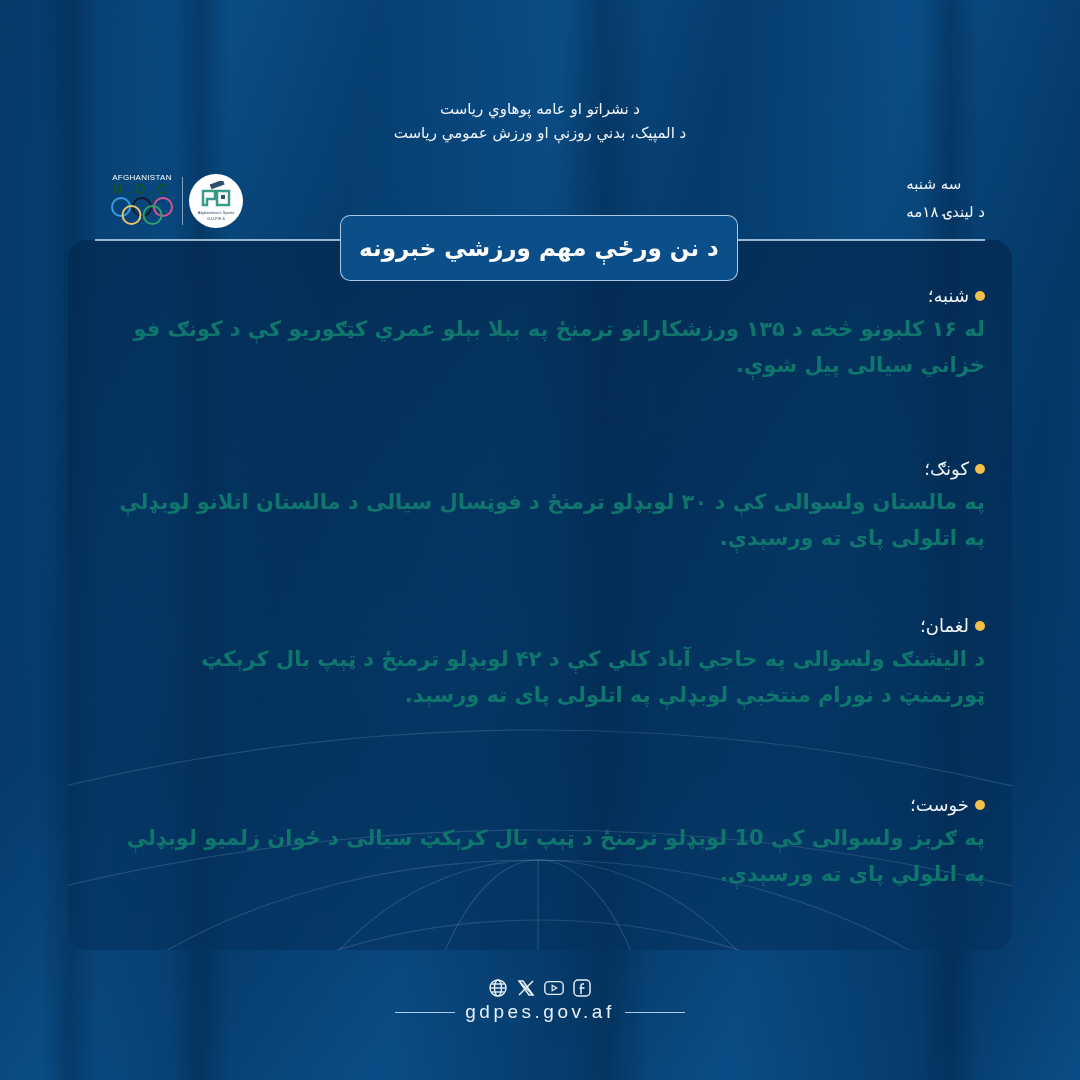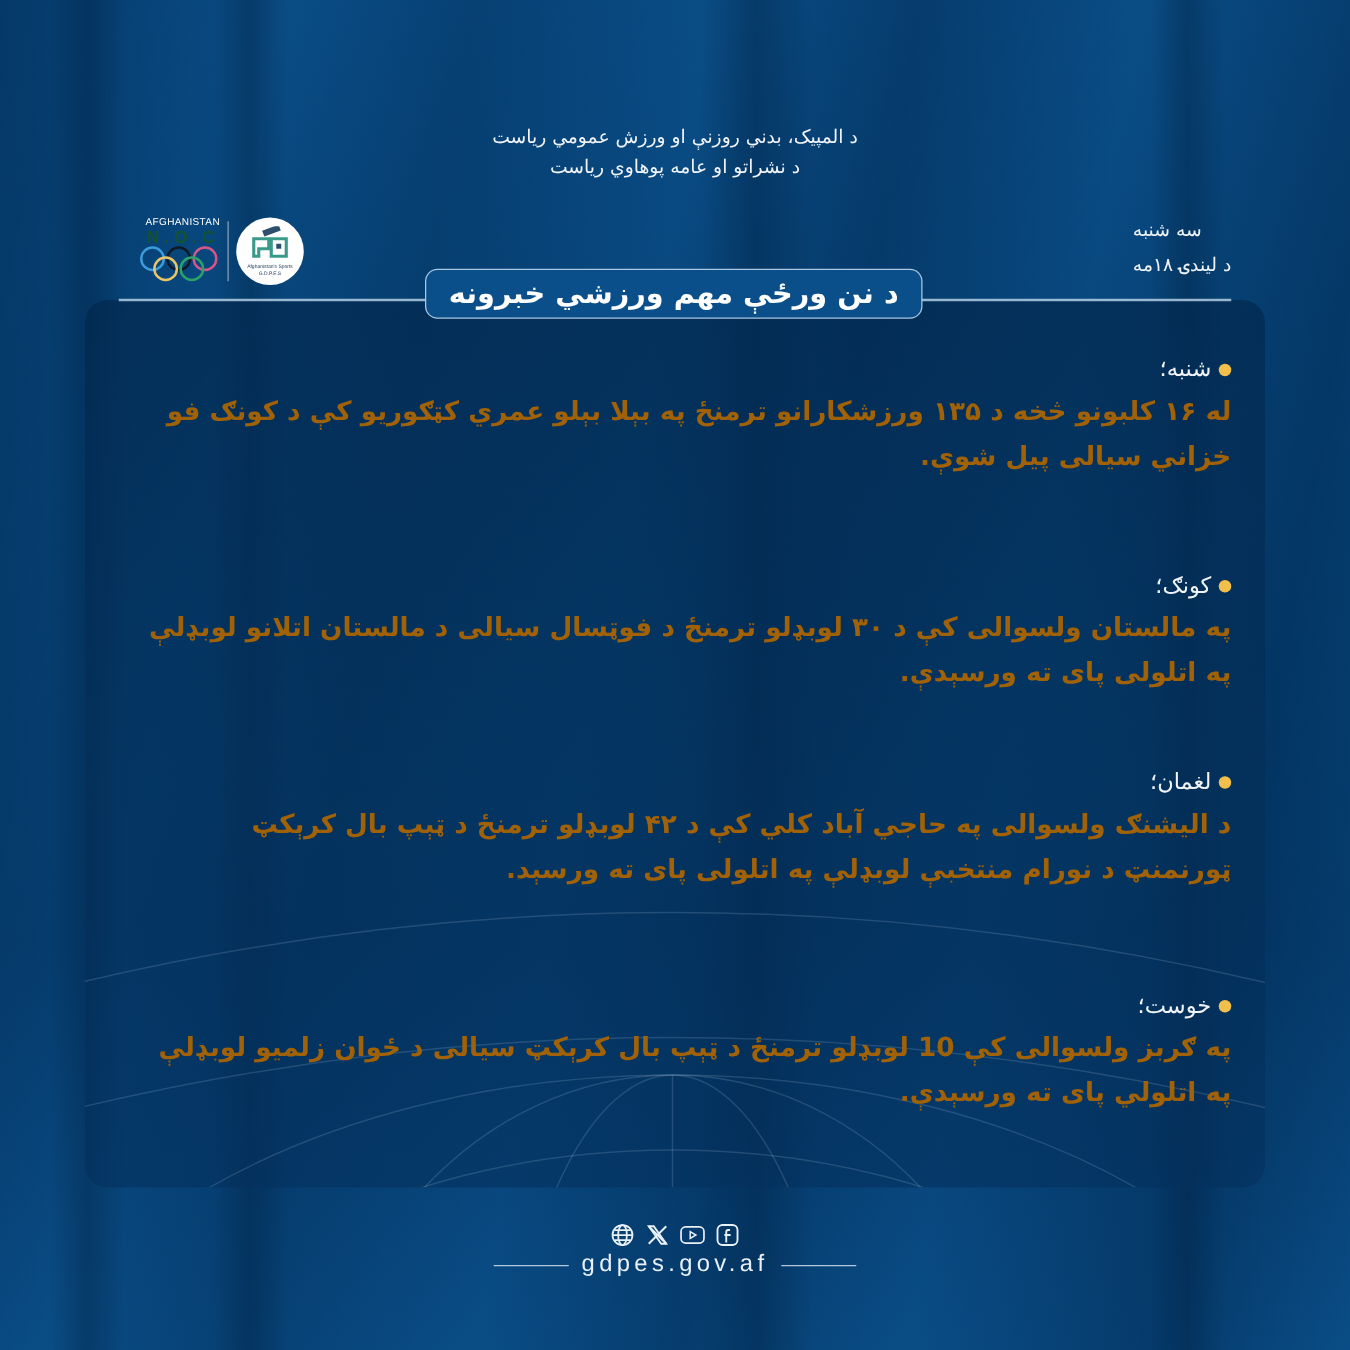--- a/index.html
+++ b/index.html
@@ -18,21 +18,21 @@
     }
     .header-text {
       position: absolute; top: 97px; left: 0; width: 1080px;
       text-align: center; direction: rtl;
       font-size: 15px; line-height: 24px; color: #f1f5fa;
     }
     .logos {
       position: absolute; left: 108px; top: 170px; width: 140px; height: 62px;
       display: flex; align-items: center;
     }
-    .noc { width: 68px; text-align: right; }
+    .noc { width: 68px; text-align: center; }
     .noc .country { font-family: "Liberation Sans", sans-serif; font-size: 8px; letter-spacing: 0.3px; color: #fff; }
     .noc .abbr { font-family: "Liberation Sans", sans-serif; font-weight: bold; font-size: 14px; letter-spacing: 4px; color: #14532d; line-height: 14px; }
     .logo-divider { width: 1px; height: 48px; background: rgba(255,255,255,0.5); margin: 0 6px; }
     .sports-logo {
       width: 54px; height: 54px; border-radius: 50%; background: #ffffff;
       display: flex; flex-direction: column; align-items: center; justify-content: center;
     }
     .sports-logo .caption { font-family: "Liberation Sans", sans-serif; font-size: 4px; color: #1e3a5a; margin-top: 1px; }
     .date-block {
       position: absolute; top: 170px; right: 95px; direction: rtl; text-align: left;
@@ -43,56 +43,56 @@
       background: rgba(200,225,245,0.75);
     }
     .card {
       position: absolute; left: 68px; top: 240px; width: 944px; height: 710px;
       border-radius: 18px;
       background: linear-gradient(180deg, rgba(2,40,78,0.72) 0%, rgba(3,45,85,0.55) 55%, rgba(4,48,92,0.6) 100%);
       overflow: hidden;
     }
     .globe { position: absolute; left: 0; top: 0; width: 944px; height: 710px; }
     .title-pill {
-      position: absolute; top: 215px; left: 340px; width: 398px; height: 40px;
+      position: absolute; top: 215px; left: 340px; width: 398px; height: 66px;
       border: 1.5px solid rgba(210,230,250,0.8); border-radius: 10px;
       background: #0b4f8a;
       display: flex; align-items: center; justify-content: center;
       direction: rtl; font-size: 23px; font-weight: bold; color: #ffffff;
     }
     .news {
       position: absolute; right: 95px; left: 110px; direction: rtl; text-align: right;
     }
     .news .place {
       font-size: 18px; line-height: 26px; color: #f0f4f8; display: flex; align-items: center; gap: 6px;
     }
     .news .dot { width: 10px; height: 10px; border-radius: 50%; background: #f2c04a; display: inline-block; }
     .news .body {
-      font-size: 21px; font-weight: bold; line-height: 36px; color: #a16207; margin-top: 2px;
+      font-size: 21px; font-weight: bold; line-height: 36px; color: #0f766e; margin-top: 2px;
     }
     .footer {
       position: absolute; top: 975px; left: 0; width: 1080px; text-align: center;
     }
     .social { display: flex; justify-content: center; gap: 6px; height: 26px; align-items: center; }
     .social .ic { width: 22px; height: 22px; display: inline-flex; align-items: center; justify-content: center; }
     .site-row { display: flex; align-items: center; justify-content: center; margin-top: 0; gap: 10px; }
     .site-row .line { width: 60px; height: 1px; background: rgba(220,235,250,0.8); }
     .site { font-family: "Liberation Sans", sans-serif; font-size: 19px; letter-spacing: 3.5px; color: #e8f0f8; }
   </style>
 </head>
 <body>
 
 <div class="stripe" style="left:40px"></div>
 <div class="stripe" style="left:170px"></div>
 <div class="stripe" style="left:560px;width:90px"></div>
 <div class="stripe" style="left:920px"></div>
 
 <div class="header-text">
+  <div>د نشراتو او عامه پوهاوي رياست</div>
   <div>د المپیک، بدني روزنې او ورزش عمومي رياست</div>
-  <div>د نشراتو او عامه پوهاوي رياست</div>
 </div>
 
 <div class="logos">
   <div class="noc">
     <div class="country">AFGHANISTAN</div>
     <div class="abbr">N.O.C</div>
     <svg width="66" height="30" viewBox="0 0 66 30">
       <circle cx="12" cy="11" r="9" fill="none" stroke="#3b9ad9" stroke-width="2"></circle>
       <circle cx="33" cy="11" r="9" fill="none" stroke="#111a24" stroke-width="2"></circle>
       <circle cx="54" cy="11" r="9" fill="none" stroke="#d8558a" stroke-width="2"></circle>

